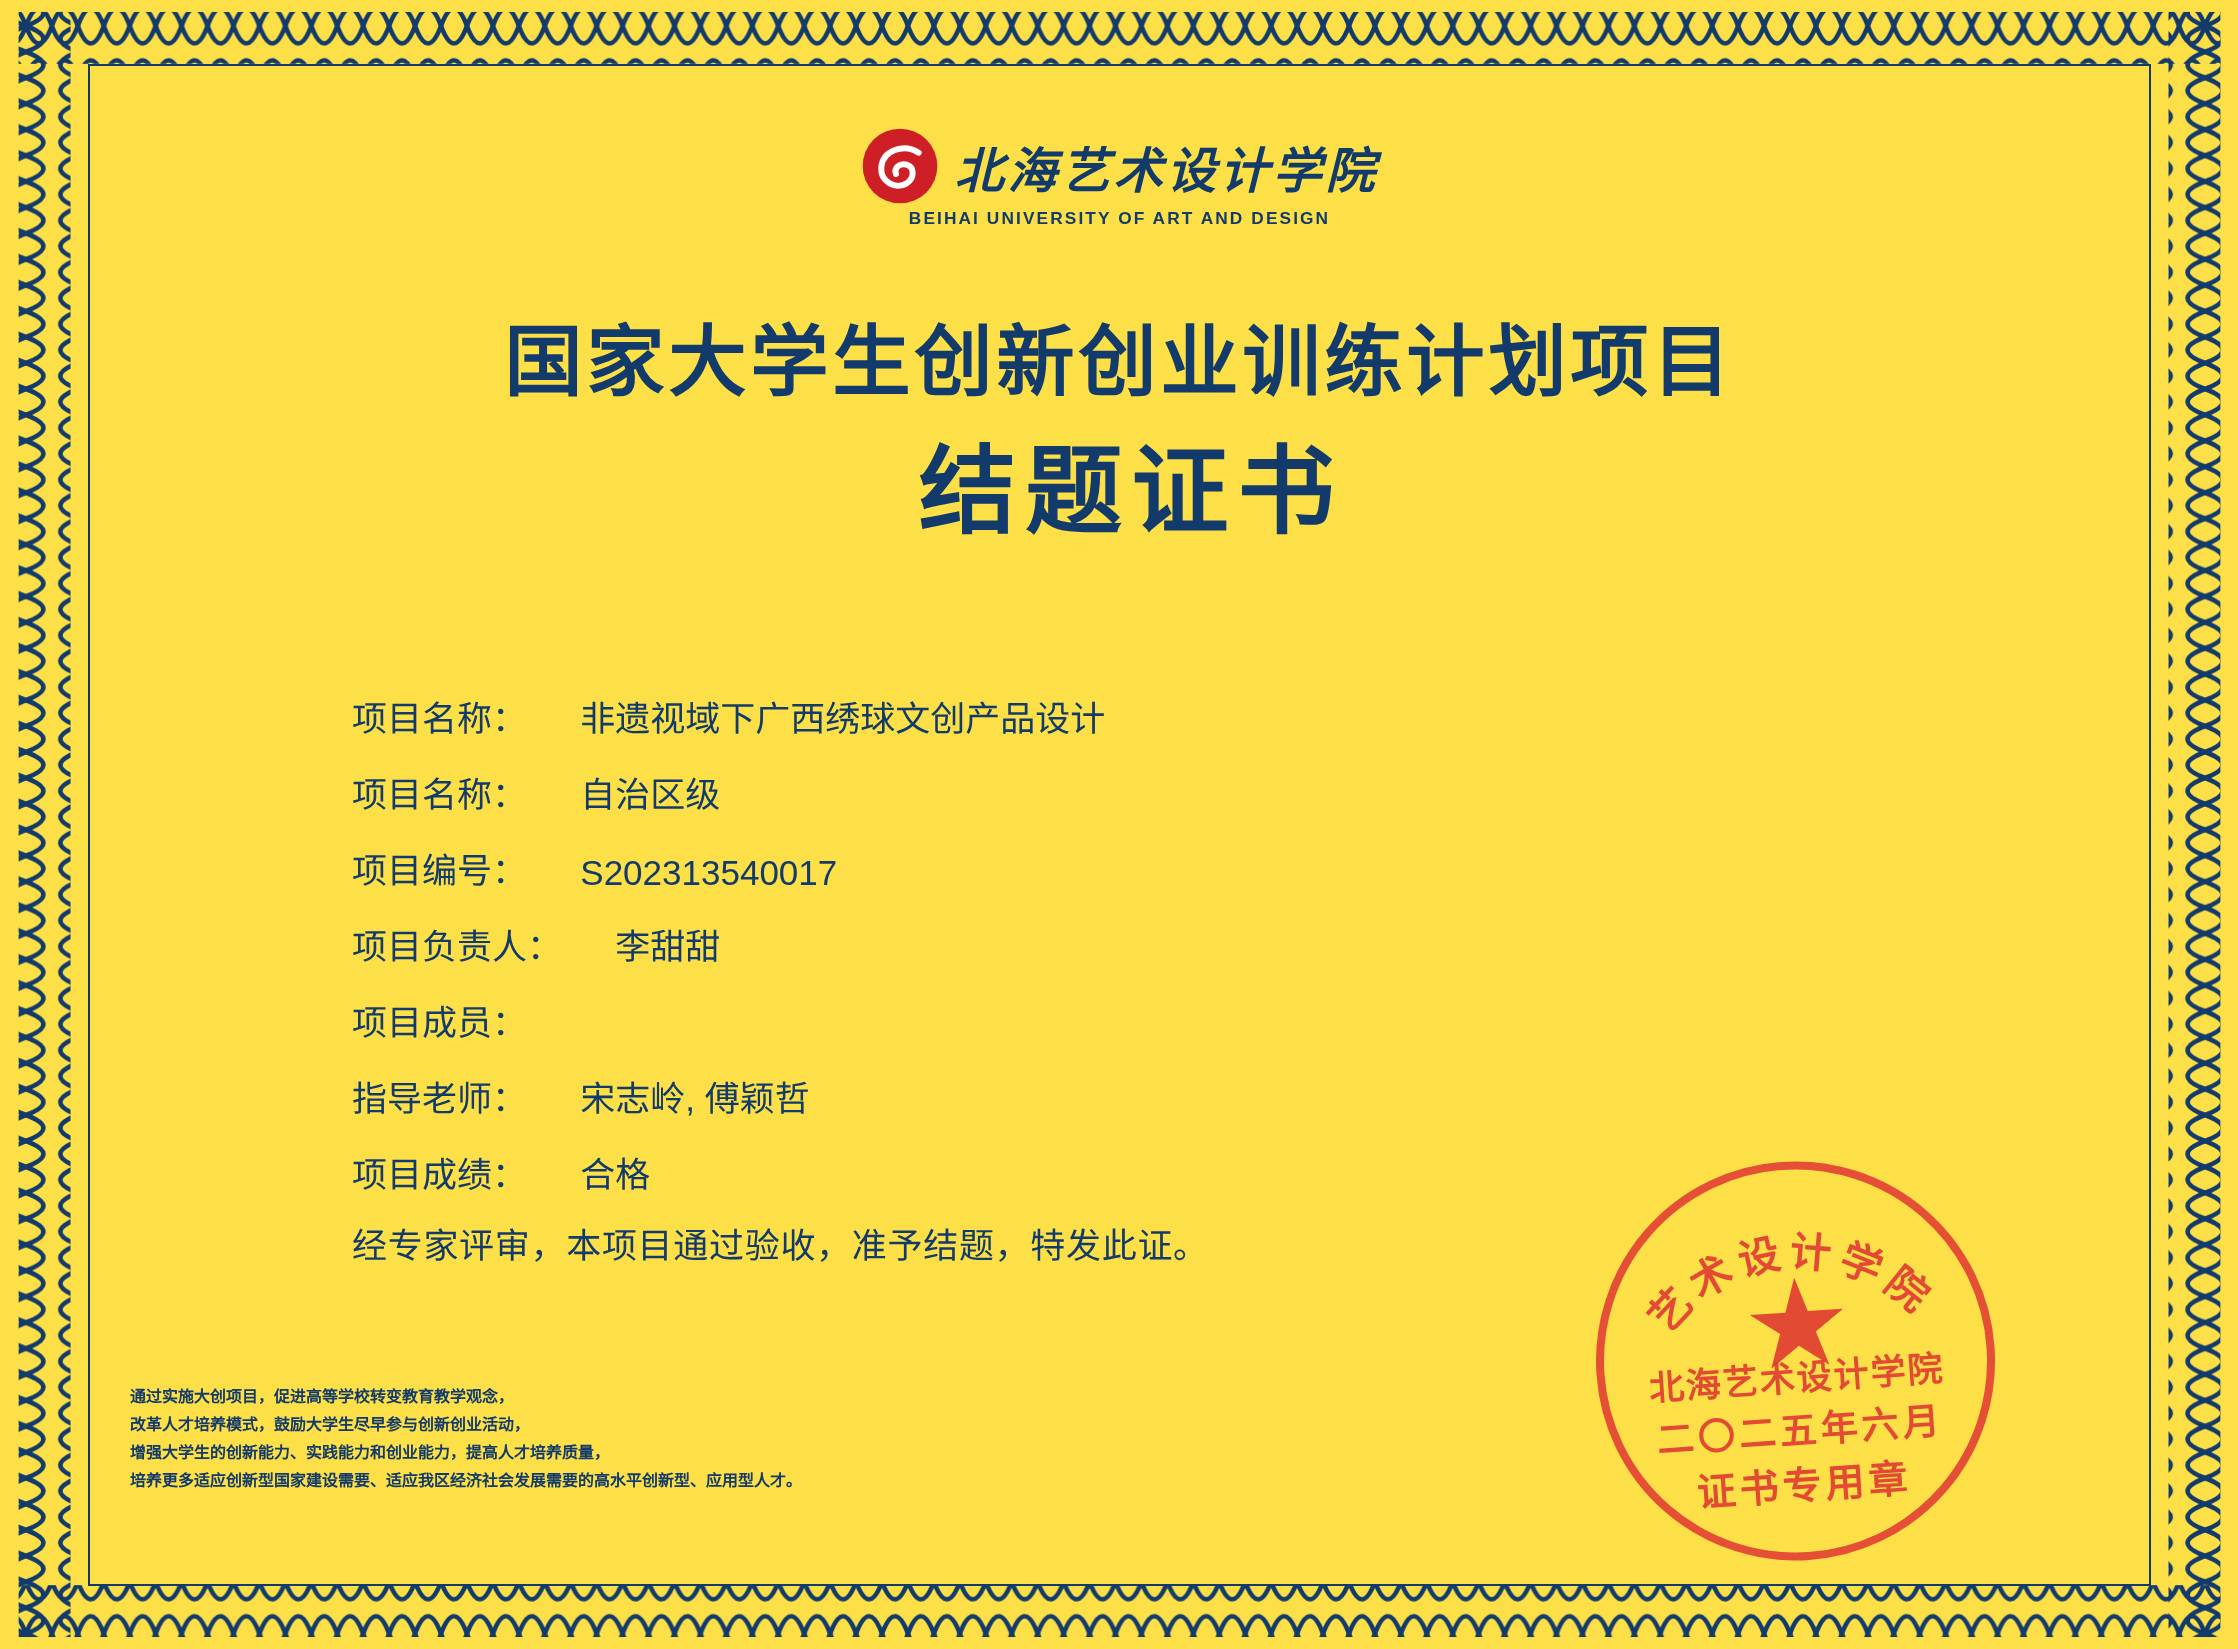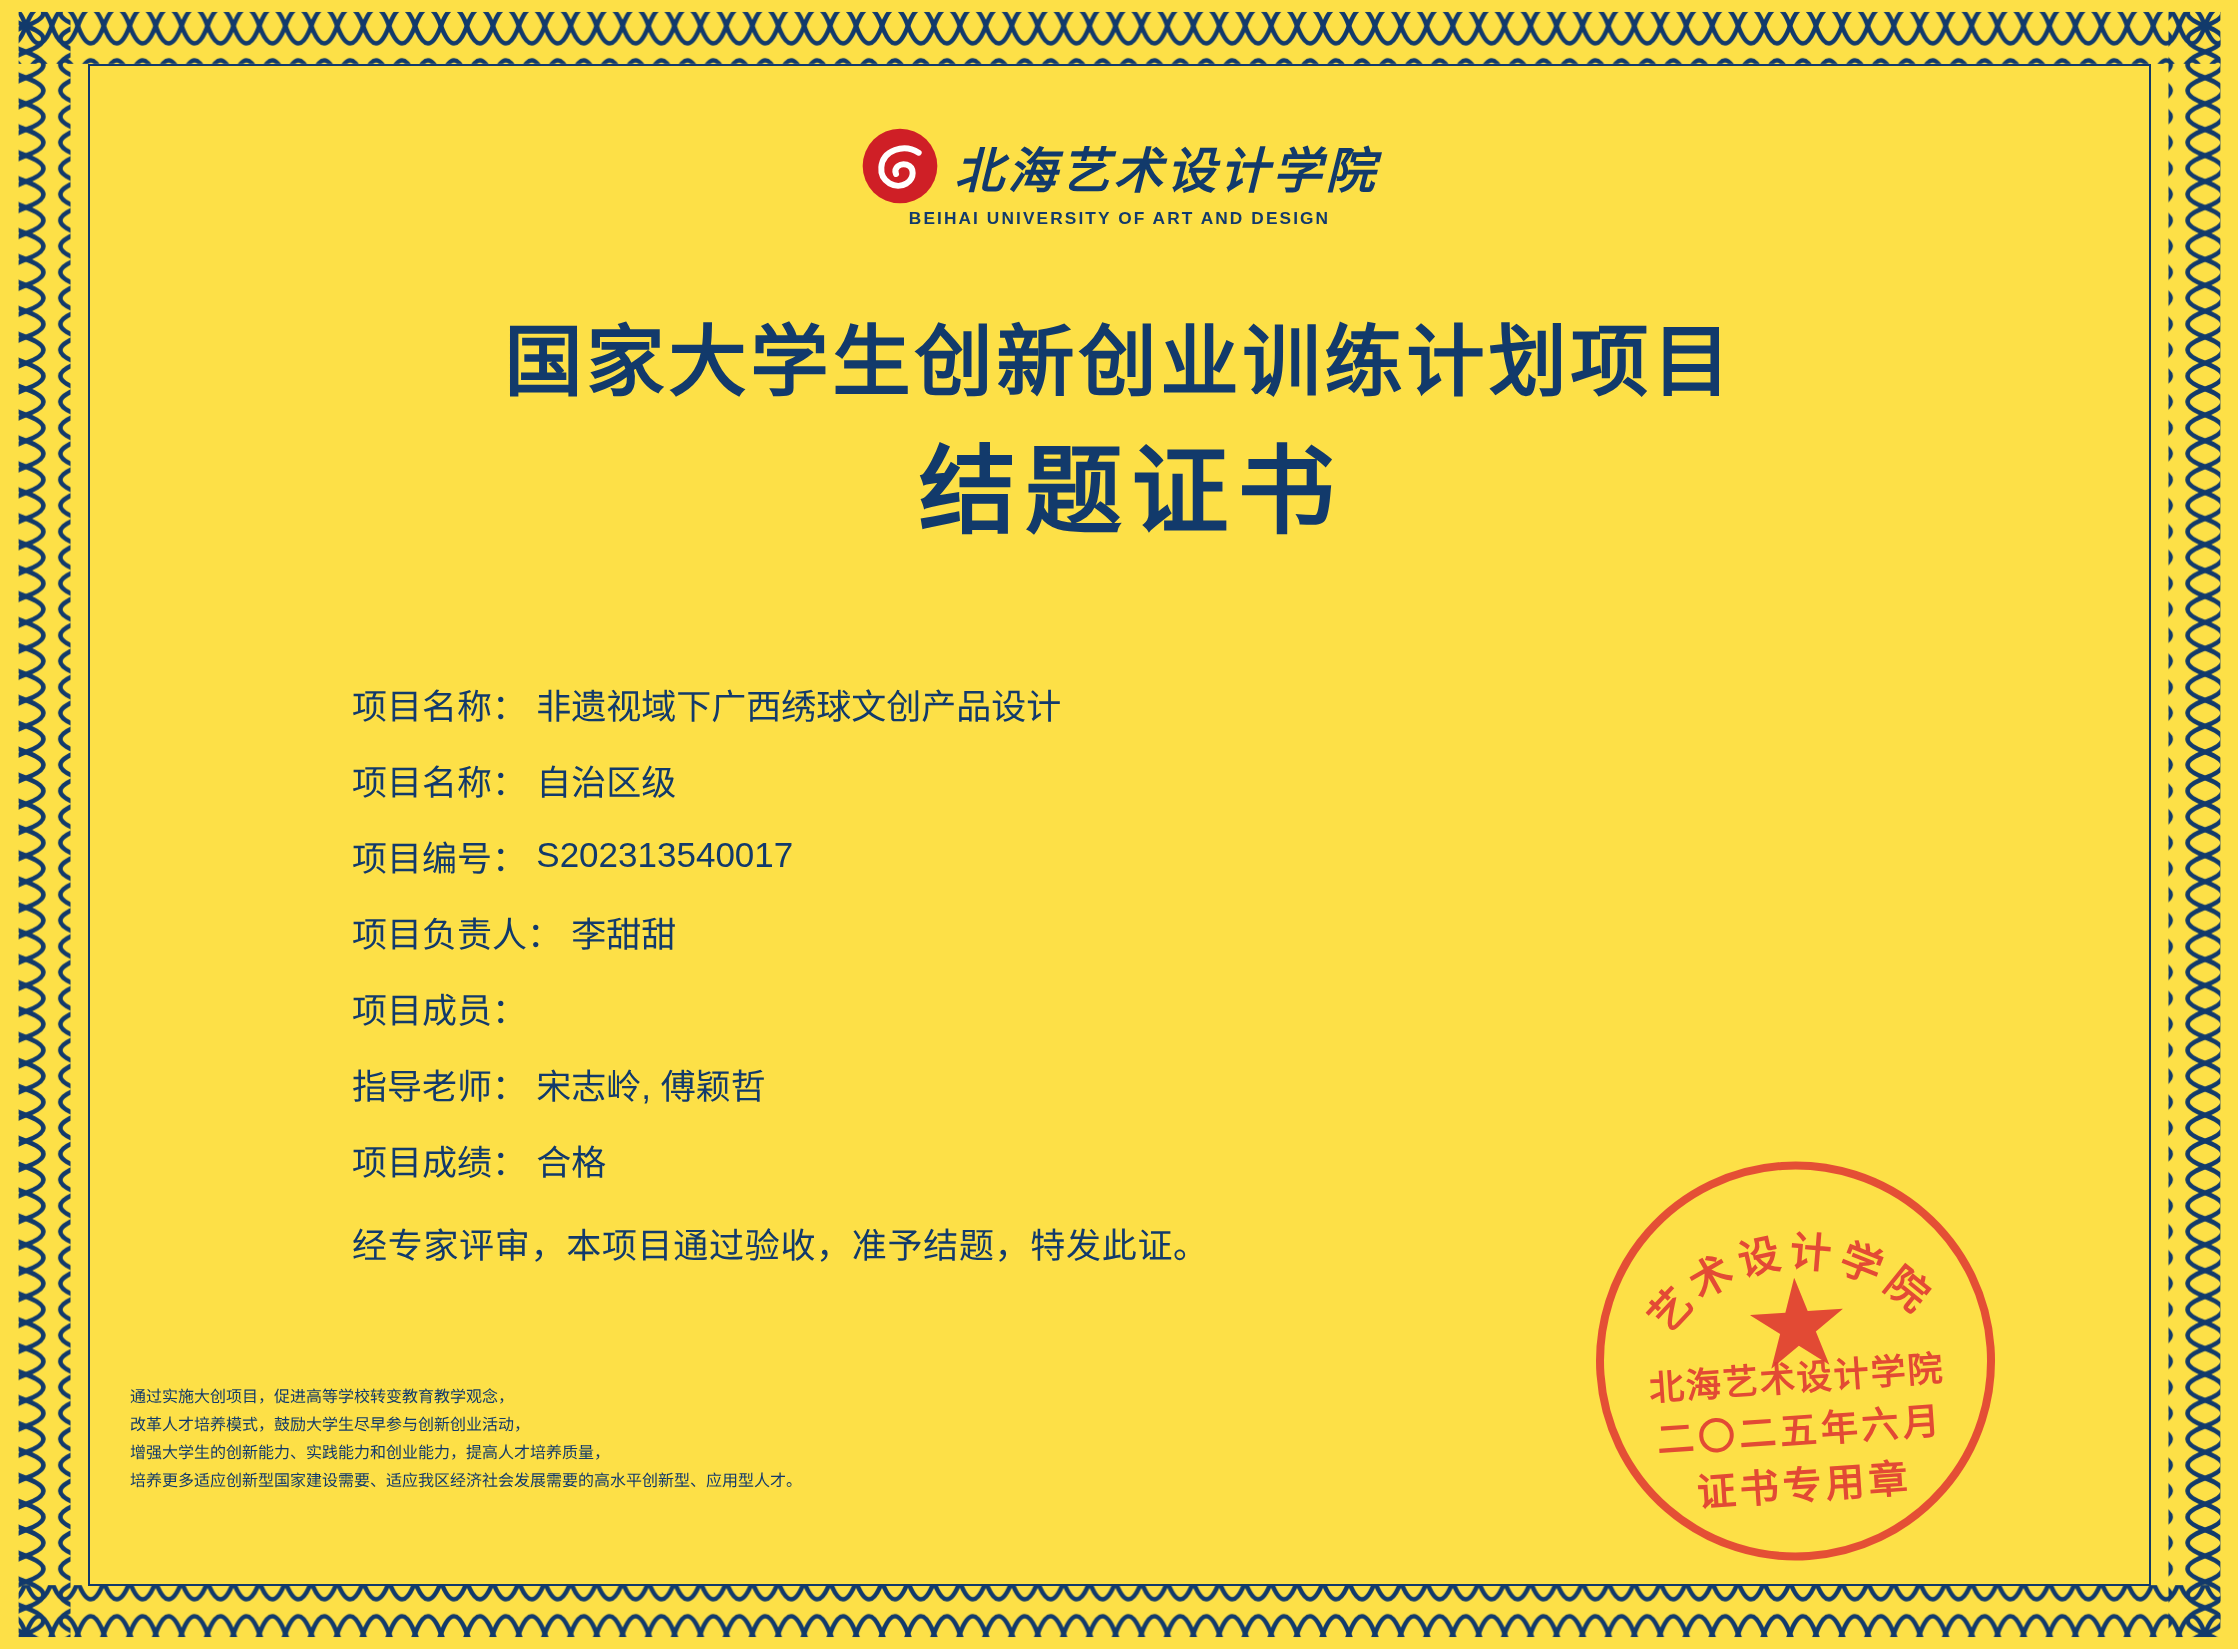--- a/index.html
+++ b/index.html
@@ -111,22 +111,23 @@
 
   
   .fields {
     position: absolute;
     left: 352px;
     top: 665px;
     width: 1463px;
   }
   .field-row {
     display: flex;
-    align-items: center;
+    align-items: flex-end;
     height: 76px;
+    gap: 44px;
   }
   .field-label {
     font-size: 35px;
     color: #123a6b;
     white-space: nowrap;
     font-family: "Liberation Sans", sans-serif;
   }
   .field-value {
     font-size: 35px;
     color: #123a6b;
@@ -146,21 +147,21 @@
 
   
   .footnote {
     position: absolute;
     left: 130px;
     top: 1383px;
     font-family: "Liberation Serif", serif;
     font-size: 16px;
     line-height: 28px;
     color: #123a6b;
-    font-weight: normal;
+    font-weight: bold;
   }
   .footnote div { white-space: nowrap; }
 
   
   .seal {
     position: absolute;
     left: 1596px;
     top: 1161px;
     width: 412px;
     height: 399px;

